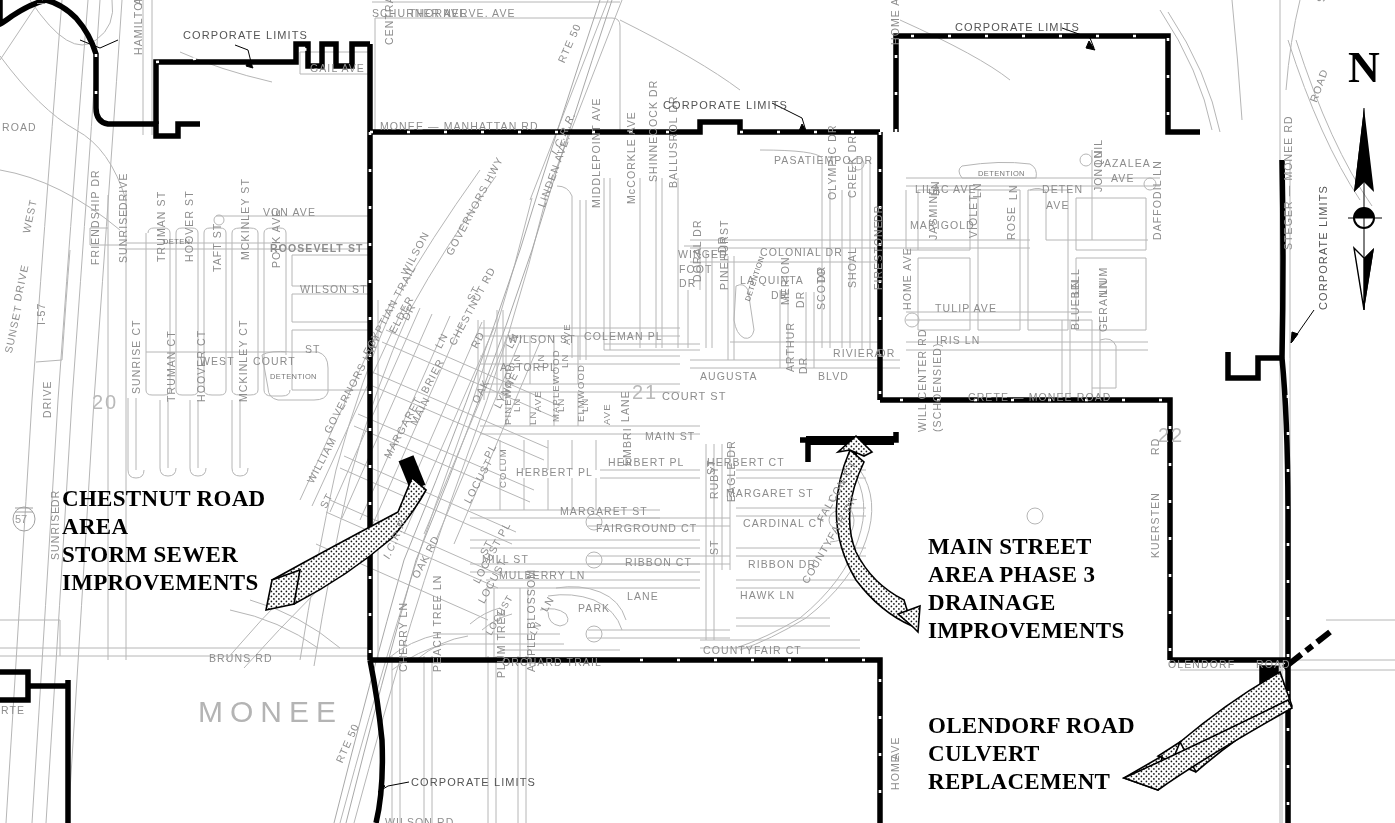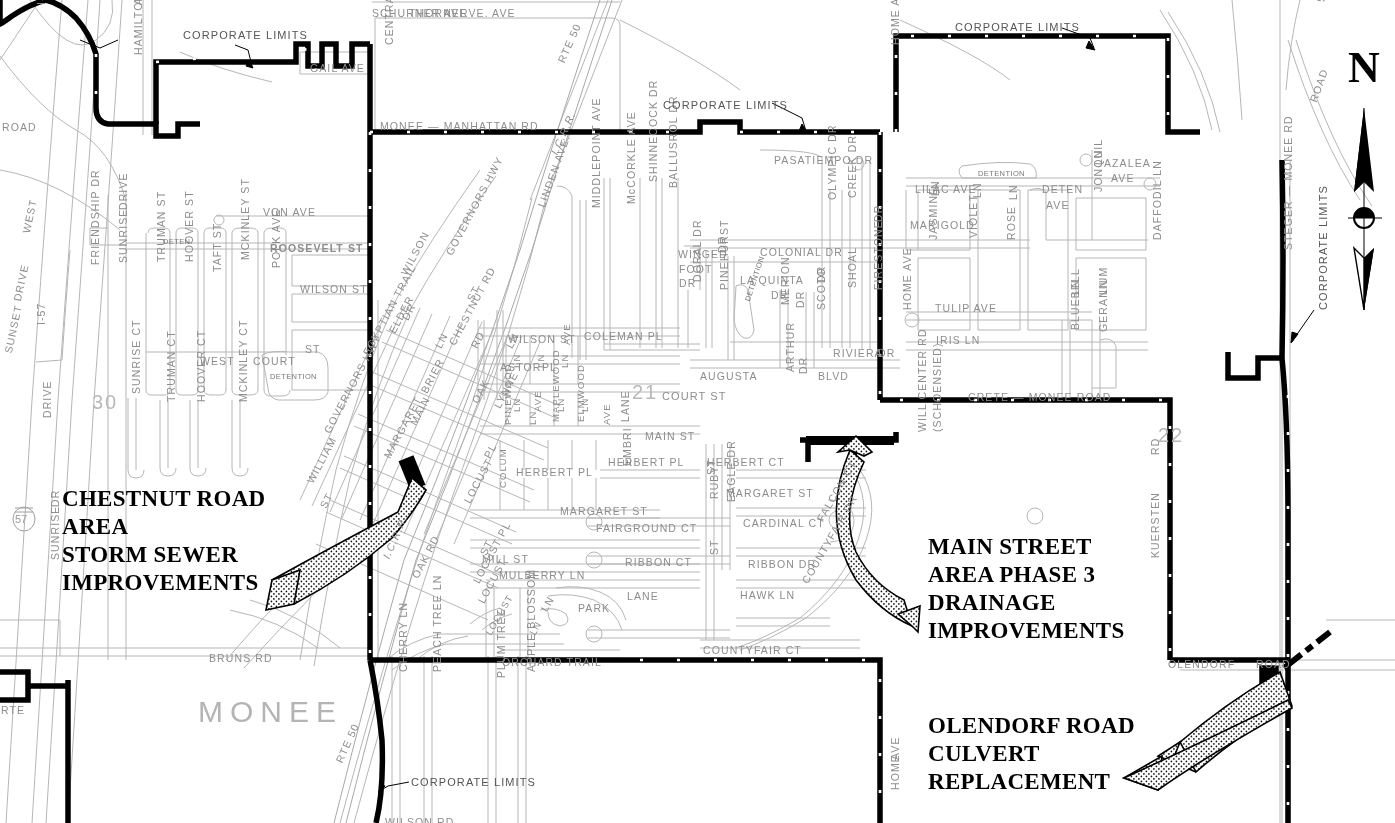--- a/index.html
+++ b/index.html
@@ -549,21 +549,21 @@
       <div class="slabel v" style="left: 917px; top: 432px; font-size: 10.5px; transform: rotate(-90deg);">WILL  CENTER  RD</div>
       <div class="slabel v" style="left: 932px; top: 432px; font-size: 10.5px; transform: rotate(-90deg);">(SCHOENSIED)</div>
       <div class="slabel v" style="left: 1150px; top: 558px; font-size: 10.5px; transform: rotate(-90deg);">KUERSTEN</div>
       <div class="slabel v" style="left: 1150px; top: 455px; font-size: 10.5px; transform: rotate(-90deg);">RD</div>
       <div class="slabel" style="left: 1168px; top: 659px; font-size: 10.5px;">OLENDORF</div>
       <div class="slabel" style="left: 1256px; top: 659px; font-size: 10.5px;">ROAD</div>
       <div class="slabel v" style="left: 1308px; top: 100px; font-size: 10.5px; transform: rotate(-70deg);">ROAD</div>
       <div class="slabel v" style="left: 1283px; top: 250px; font-size: 10.5px; transform: rotate(-90deg);">STEGER  —  MONEE  RD</div>
       <div class="slabel v" style="left: 1316px; top: 2px; font-size: 10.5px; transform: rotate(-90deg);">ST</div>
       <div class="slabel" style="left: 198px; top: 697px; font-size: 30px; color: rgb(180, 180, 180); letter-spacing: 7px;">MONEE</div>
-      <div class="slabel" style="left: 92px; top: 392px; font-size: 20px; color: rgb(185, 185, 185); letter-spacing: 2px;">30</div>
+      <div class="slabel" style="left: 92px; top: 392px; font-size: 20px; color: rgb(185, 185, 185); letter-spacing: 2px;">20</div>
       <div class="slabel" style="left: 1158px; top: 425px; font-size: 20px; color: rgb(185, 185, 185); letter-spacing: 2px;">22</div>
       <div class="slabel" style="left: 1px; top: 705px; font-size: 10.5px;">RTE</div>
     </div>
   <div id="annotation-labels">
       <div class="slabel dark" style="left: 183px; top: 30px; color: rgb(85, 85, 85); font-size: 11px;">CORPORATE LIMITS</div>
       <div class="slabel dark" style="left: 663px; top: 100px; color: rgb(85, 85, 85); font-size: 11px;">CORPORATE LIMITS</div>
       <div class="slabel dark" style="left: 955px; top: 22px; color: rgb(85, 85, 85); font-size: 11px;">CORPORATE LIMITS</div>
       <div class="slabel dark" style="left: 411px; top: 777px; color: rgb(85, 85, 85); font-size: 11px;">CORPORATE LIMITS</div>
       <div class="slabel dark v" style="left: 1318px; top: 310px; color: rgb(85, 85, 85); font-size: 11px; transform: rotate(-90deg);">CORPORATE LIMITS</div>
       <div class="slabel detlabel" style="left: 163px; top: 238px;">DETEN.</div>

